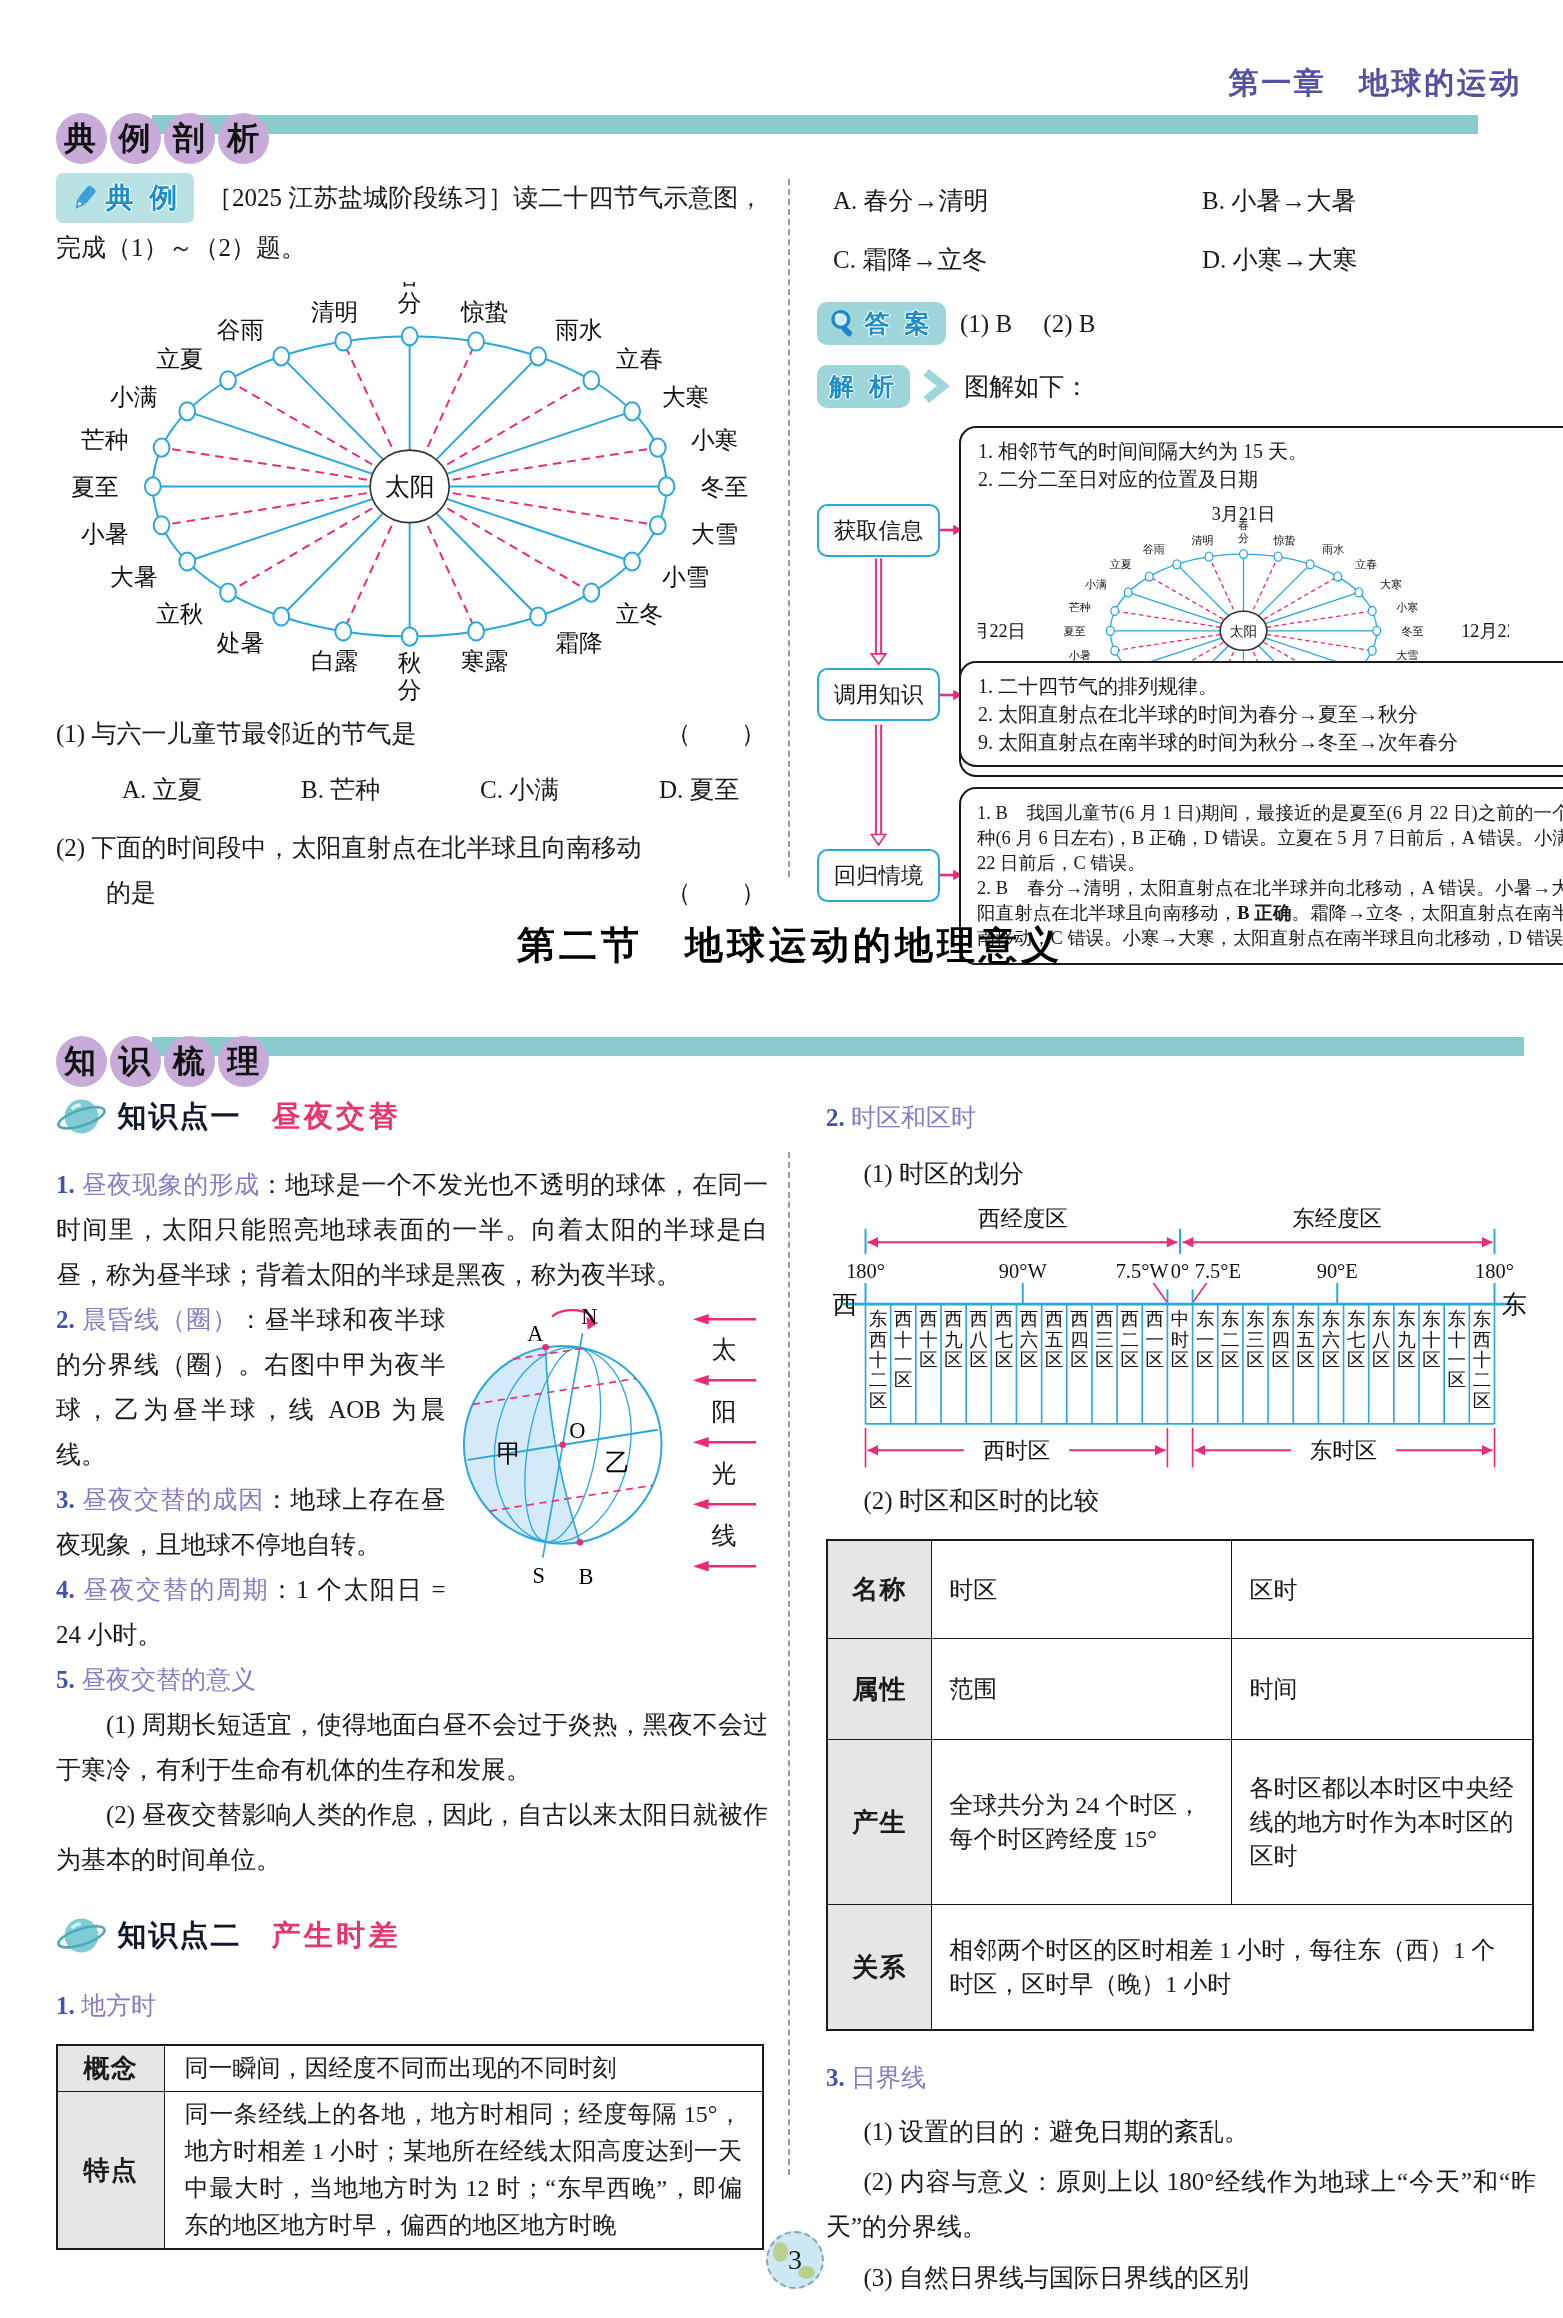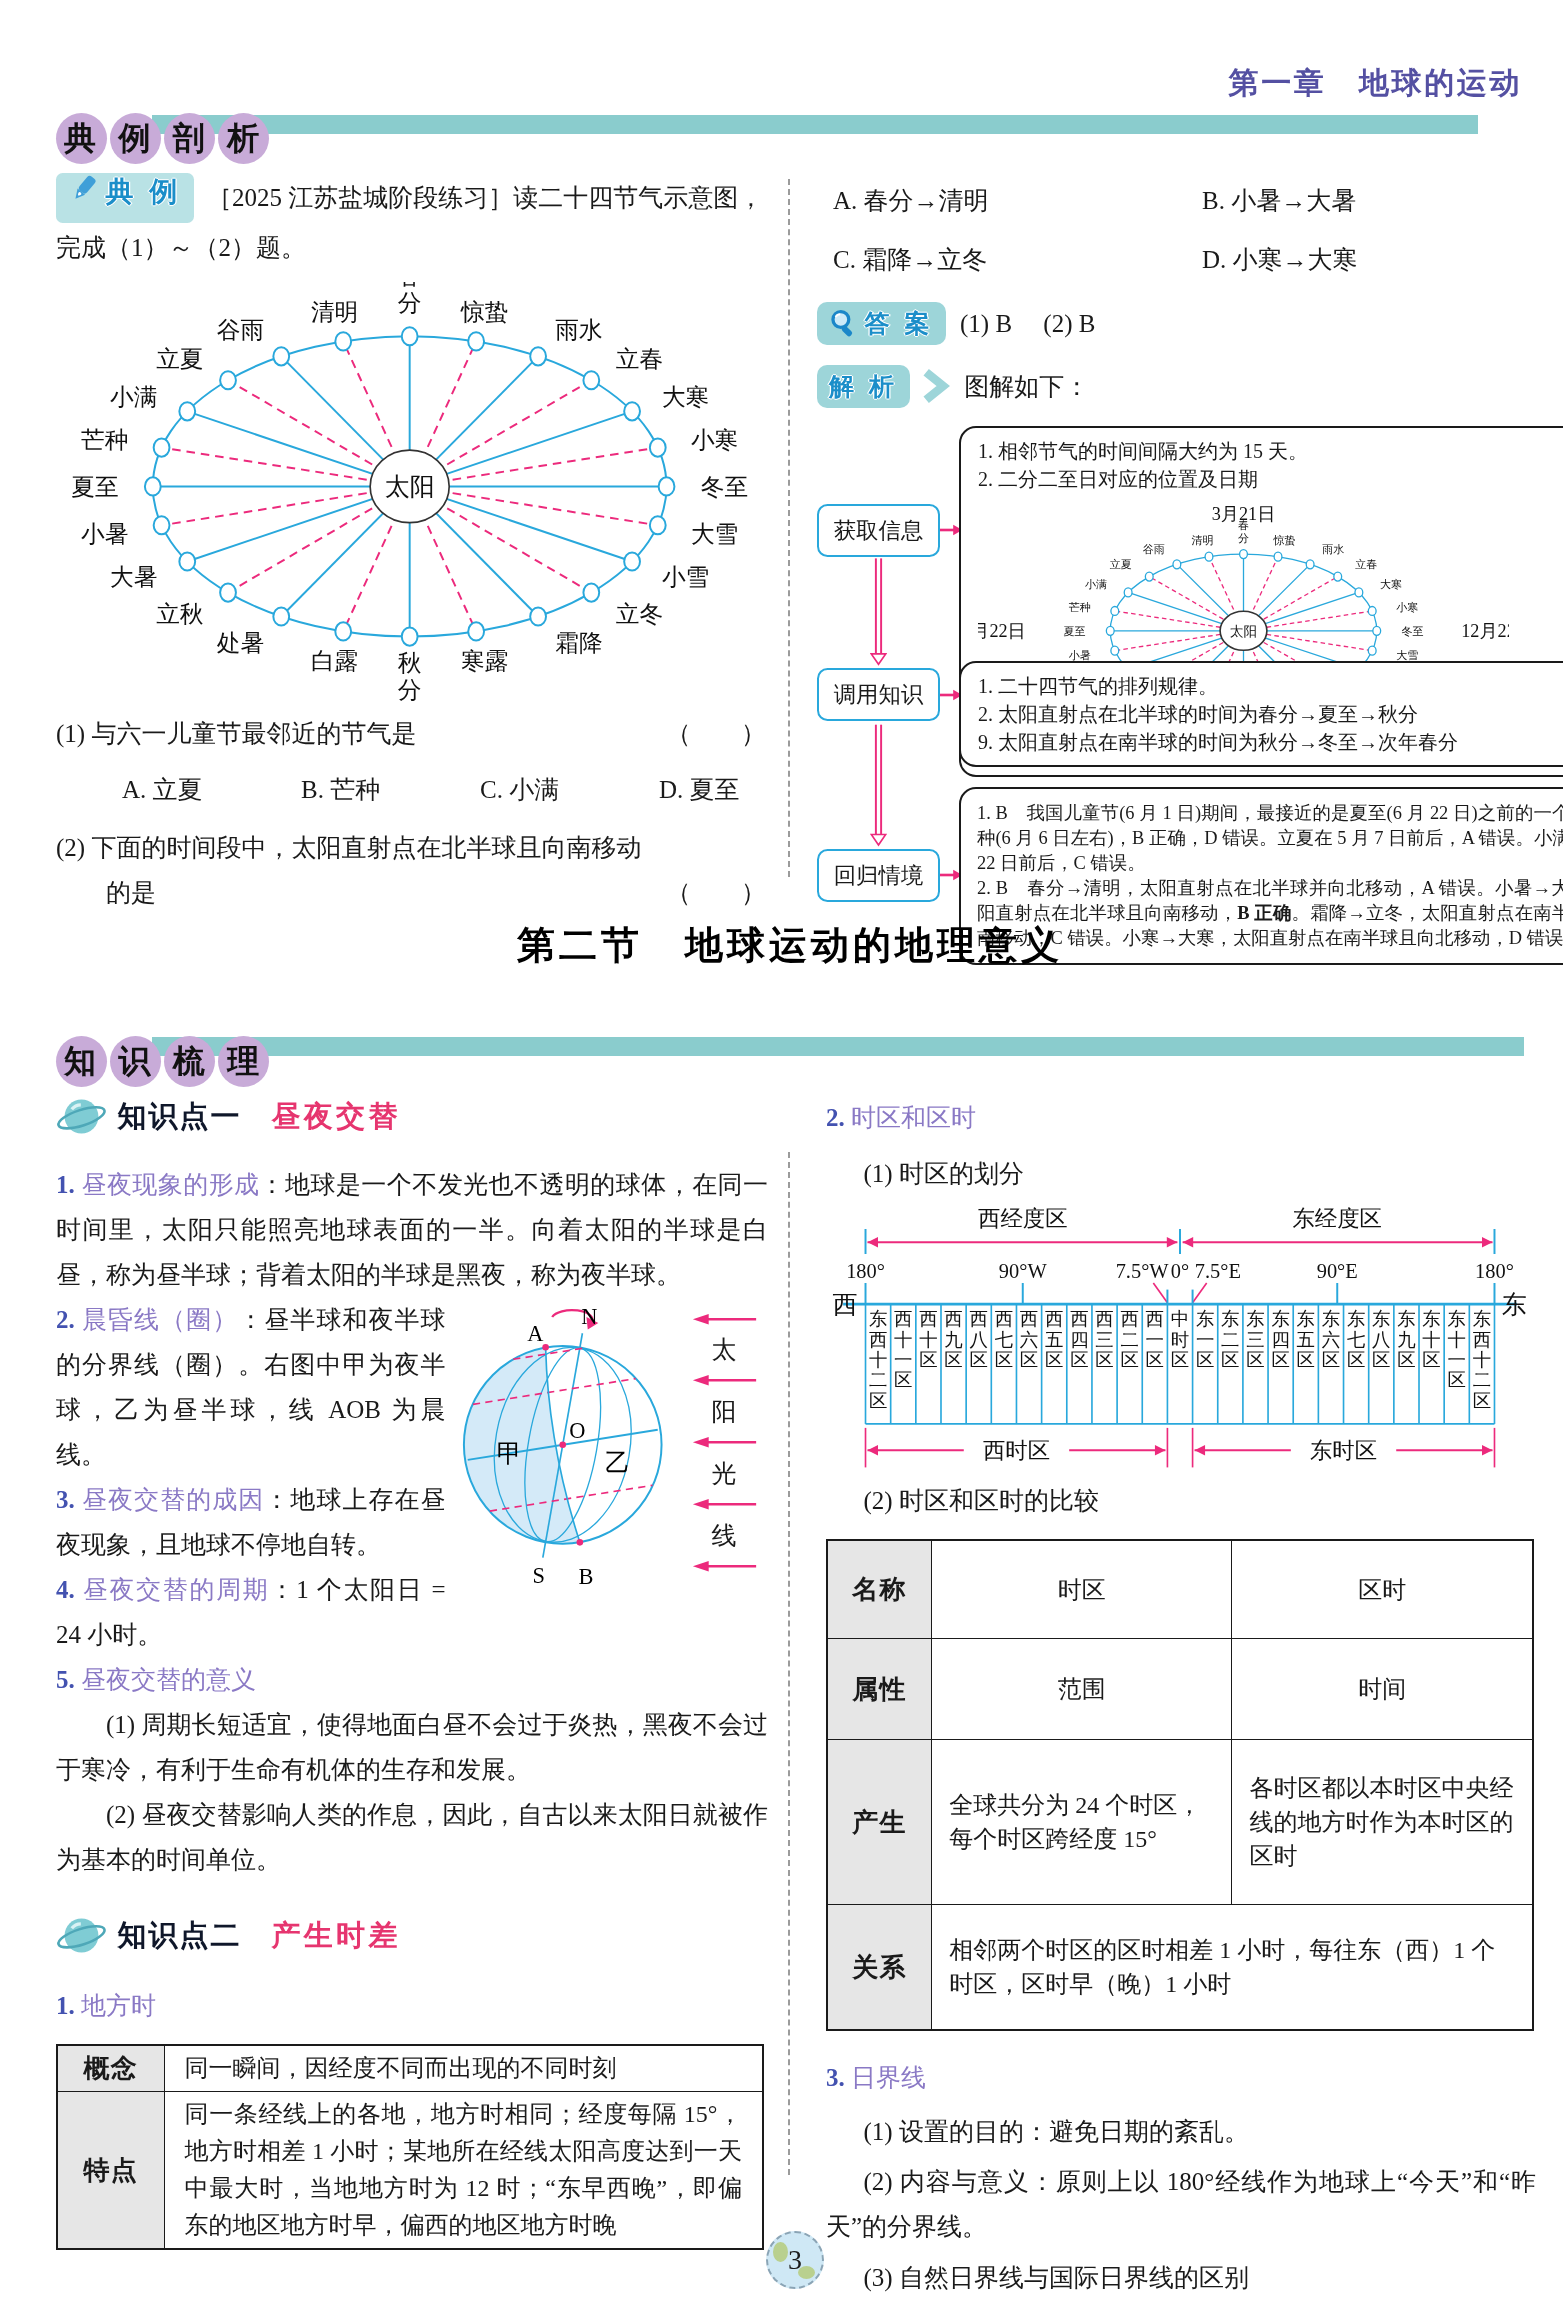--- a/index.html
+++ b/index.html
@@ -15,21 +15,21 @@
   .sec-badge { height:55px; z-index:2; }
   .sec-badge .bubble { position:absolute; top:0; width:51px; height:51px;
                        border-radius:50%; background:#c8abd8; }
   .sec-badge .t { position:relative; z-index:3; font-family:"Liberation Sans",sans-serif;
                   font-weight:bold; font-size:32px; color:#111; letter-spacing:22.4px;
                   padding-left:8px; line-height:51px; }
   .teal-bar { top:20px; height:19px; background:#8acccd; z-index:1; }
 
   
   .badge-dl { float:left; width:138px; height:50px; background:#b9e2e5; border-radius:6.6px;
-              display:flex; justify-content:center; gap:6.6px; margin-right:13px; }
+              display:flex; align-items:center; justify-content:center; gap:6.6px; margin-right:13px; }
   .badge-dl span, .badge-sm span { font-family:"Liberation Sans",sans-serif; font-weight:bold;
               color:#1b8ec9; font-size:28px; letter-spacing:4px;
               text-shadow:-1.3px 0 #fff,1.3px 0 #fff,0 -1.3px #fff,0 1.3px #fff; }
   .badge-sm { display:inline-flex; align-items:center; gap:6.6px; background:#9dd5d9;
               border-radius:10px; height:43px; padding:0 12px; }
   .badge-sm span { font-size:25px; }
   .chev { margin-left:-2.6px; }
   .intro-text { font-size:25px; line-height:50px; text-align:justify; }
 
   .qrow { display:flex; justify-content:space-between; font-size:25px; margin-top:13px; }
@@ -75,21 +75,21 @@
   
   table { border-collapse:collapse; border:2.6px solid #1a1a1a; background:#fff; }
   td, th { border:1.6px solid #1a1a1a; font-size:24px; vertical-align:middle; }
   th { background:#e6e6e6; font-family:"Liberation Sans",sans-serif; font-weight:bold;
        font-size:26px; letter-spacing:1.3px; }
   .local-tbl { width:708px; margin-top:16px; }
   .local-tbl th { width:107px; }
   .local-tbl td { padding:4px 20px; line-height:37px; text-align:justify;margin-left:25px; }
   .cmp-tbl { width:708px; margin-top:16px; }
   .cmp-tbl th { width:105px; }
-  .cmp-tbl td.c { text-align:center; }
+  .cmp-tbl td.c { }
   .cmp-tbl td { padding:13px 17px; line-height:34px; }
 
   .dashed-div { border-left:2px dashed #9b9b9b; width:0; }
 
   
   .page-icon { left:766px; top:2231px; width:58px; height:58px; border-radius:50%;
                background:#cfe8f5; border:2px dashed #8aa4b5; display:flex; align-items:center;
                justify-content:center; font-size:28px; position:absolute; }
   .page-icon .blob { position:absolute; background:#b9d08f; border-radius:50%; }
 </style>

